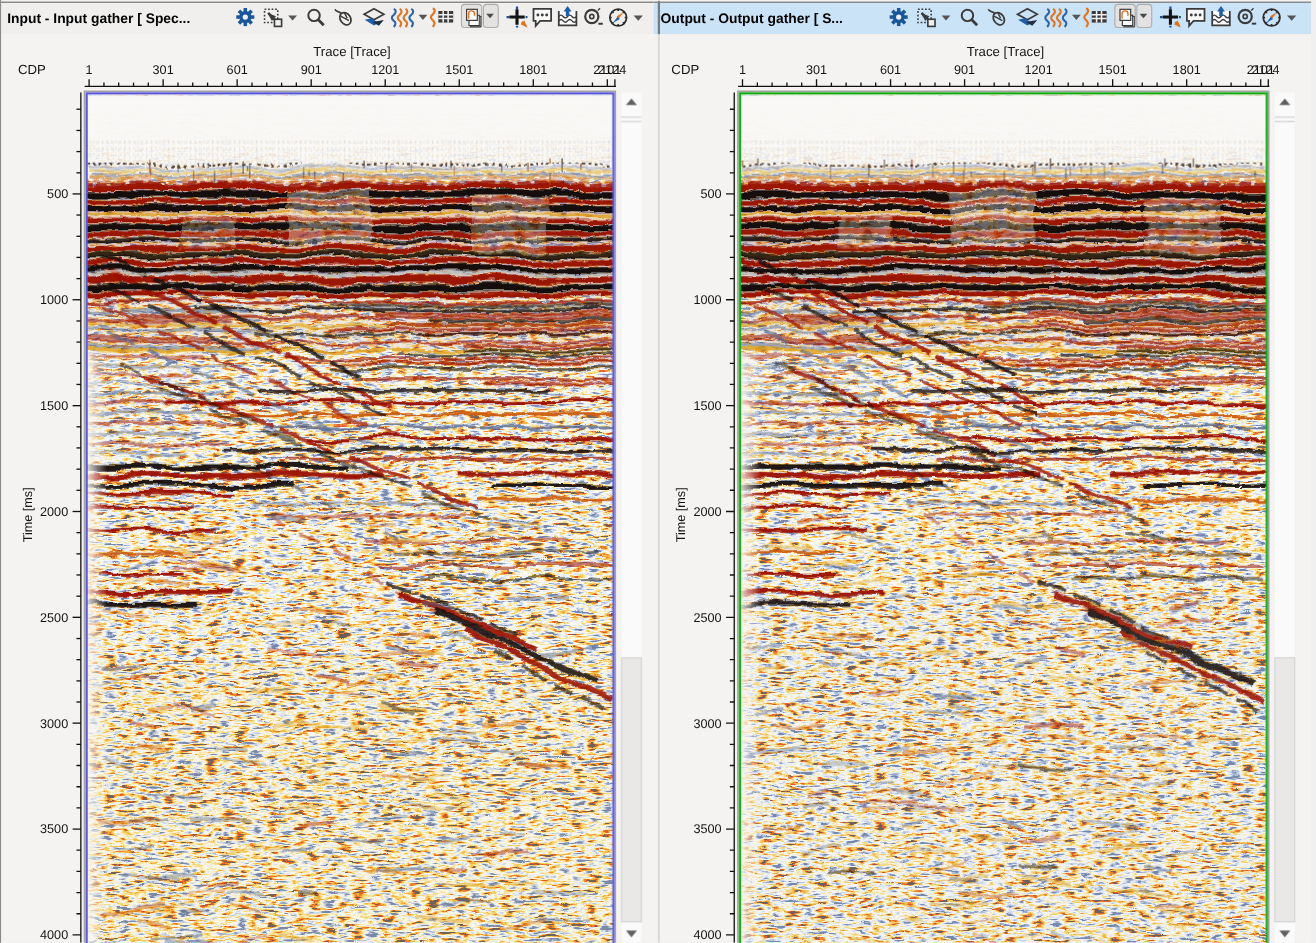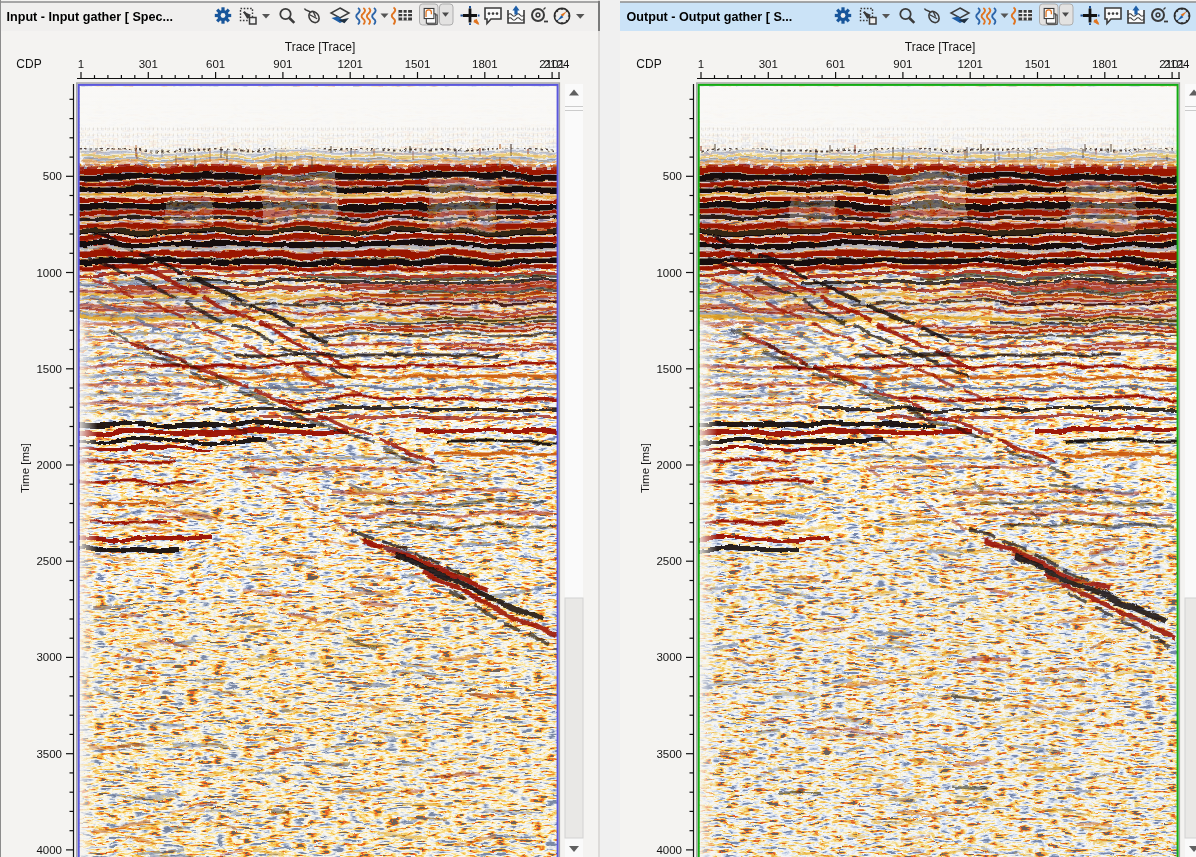--- a/index.html
+++ b/index.html
@@ -547,21 +547,21 @@
 </g>
 <rect x="78.7" y="84.9" width="478.9" height="818" fill="none" stroke="#5a57dd" stroke-width="2.0"></rect>
 <rect x="565.0" y="84" width="18" height="773" fill="#fafafa"></rect>
 <path d="M569.0 95.5 l5 -6 l5 6 z" fill="#606060"></path>
 <line x1="565.0" y1="106.5" x2="583.0" y2="106.5" stroke="#cccccc" stroke-width="1"></line>
 <line x1="565.0" y1="110.5" x2="583.0" y2="110.5" stroke="#cccccc" stroke-width="1"></line>
 <rect x="565.0" y="598" width="18" height="240" fill="#e9e8e6" stroke="#d2d2d2" stroke-width="1"></rect>
 <path d="M569.0 846 l10 0 l-5 6 z" fill="#606060"></path>
 </svg>
 </div>
-<div class="p" style="left:620px">
+<div class="p" style="left:594px">
 <svg width="598" height="857" viewBox="0 0 598 857" font-family="Liberation Sans, sans-serif">
 <rect x="0" y="0" width="598" height="857" fill="#f4f3f1"></rect>
 <rect x="0" y="2" width="598" height="29" fill="#cbe3f7"></rect>
 <line x1="0" y1="2" x2="598" y2="2" stroke="#8c8c8c" stroke-width="1.4"></line>
 <text x="6.5" y="21" font-size="12.6" font-weight="bold" fill="#000">Output - Output gather [ S...</text>
 <g transform="translate(223,15.5)">
 <g fill="#19569b">
           <circle r="5.6"></circle>
 <g>
             <rect x="-1.6" y="-8.2" width="3.2" height="4" transform="rotate(0)"></rect>

